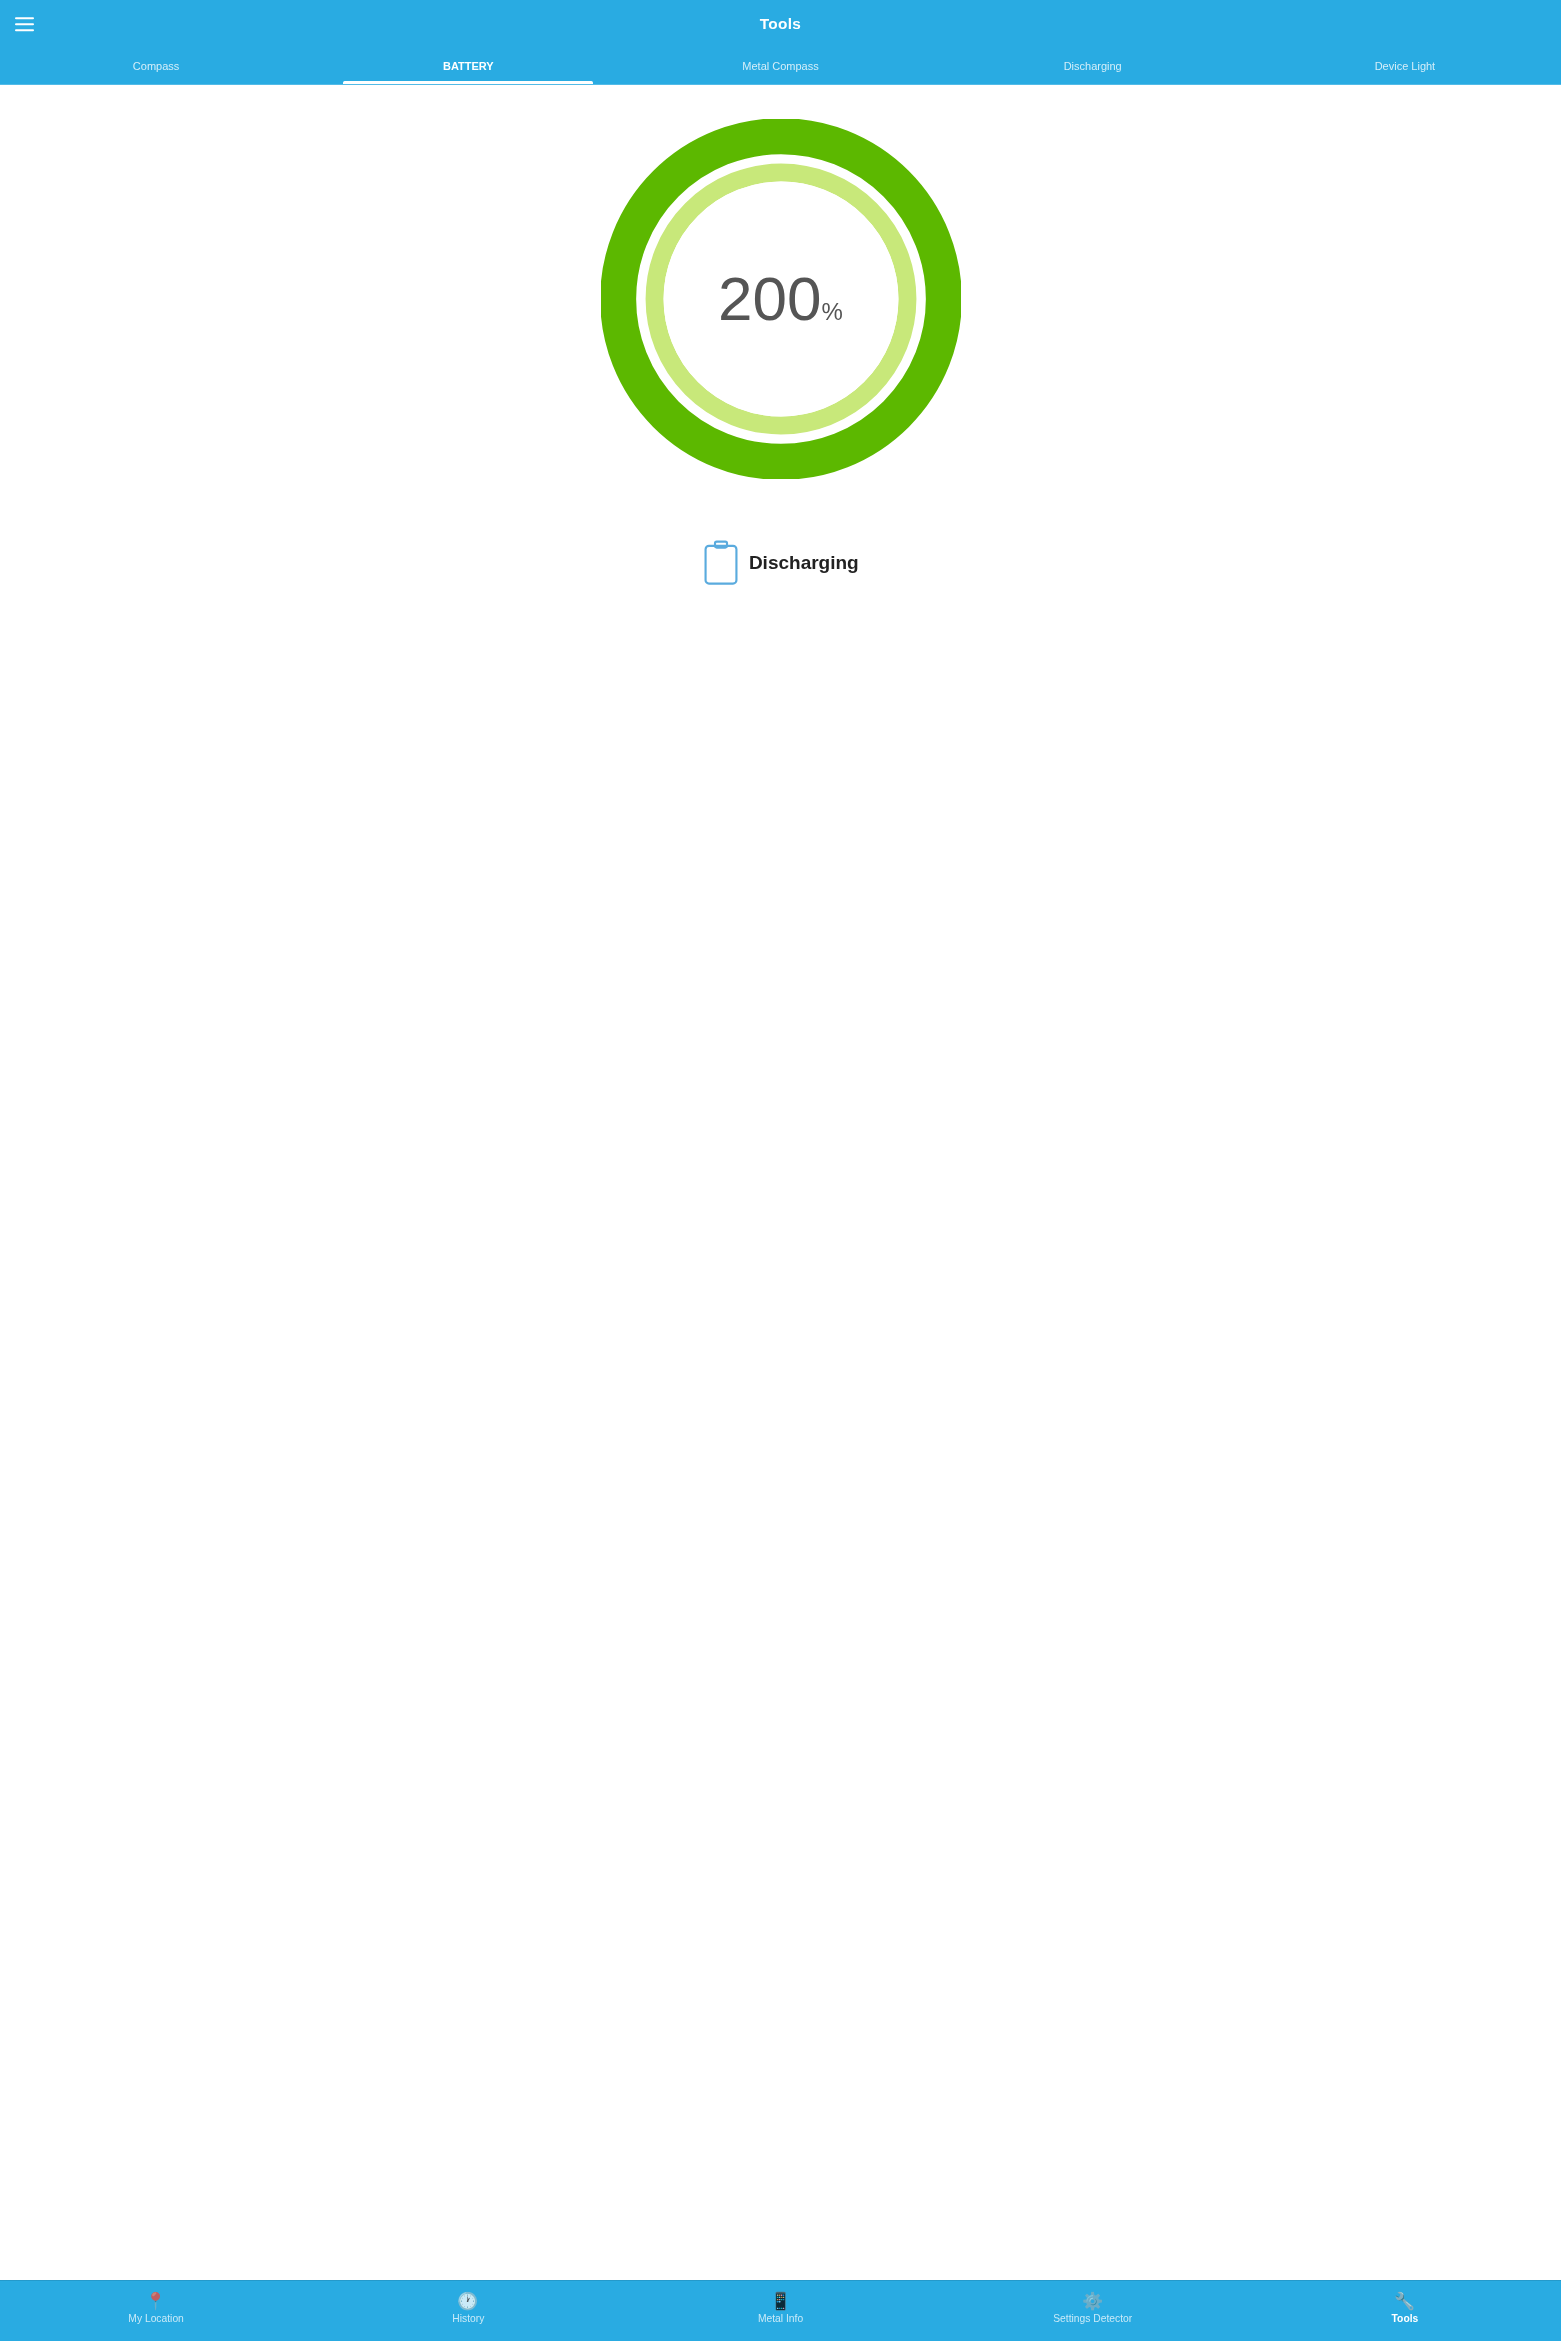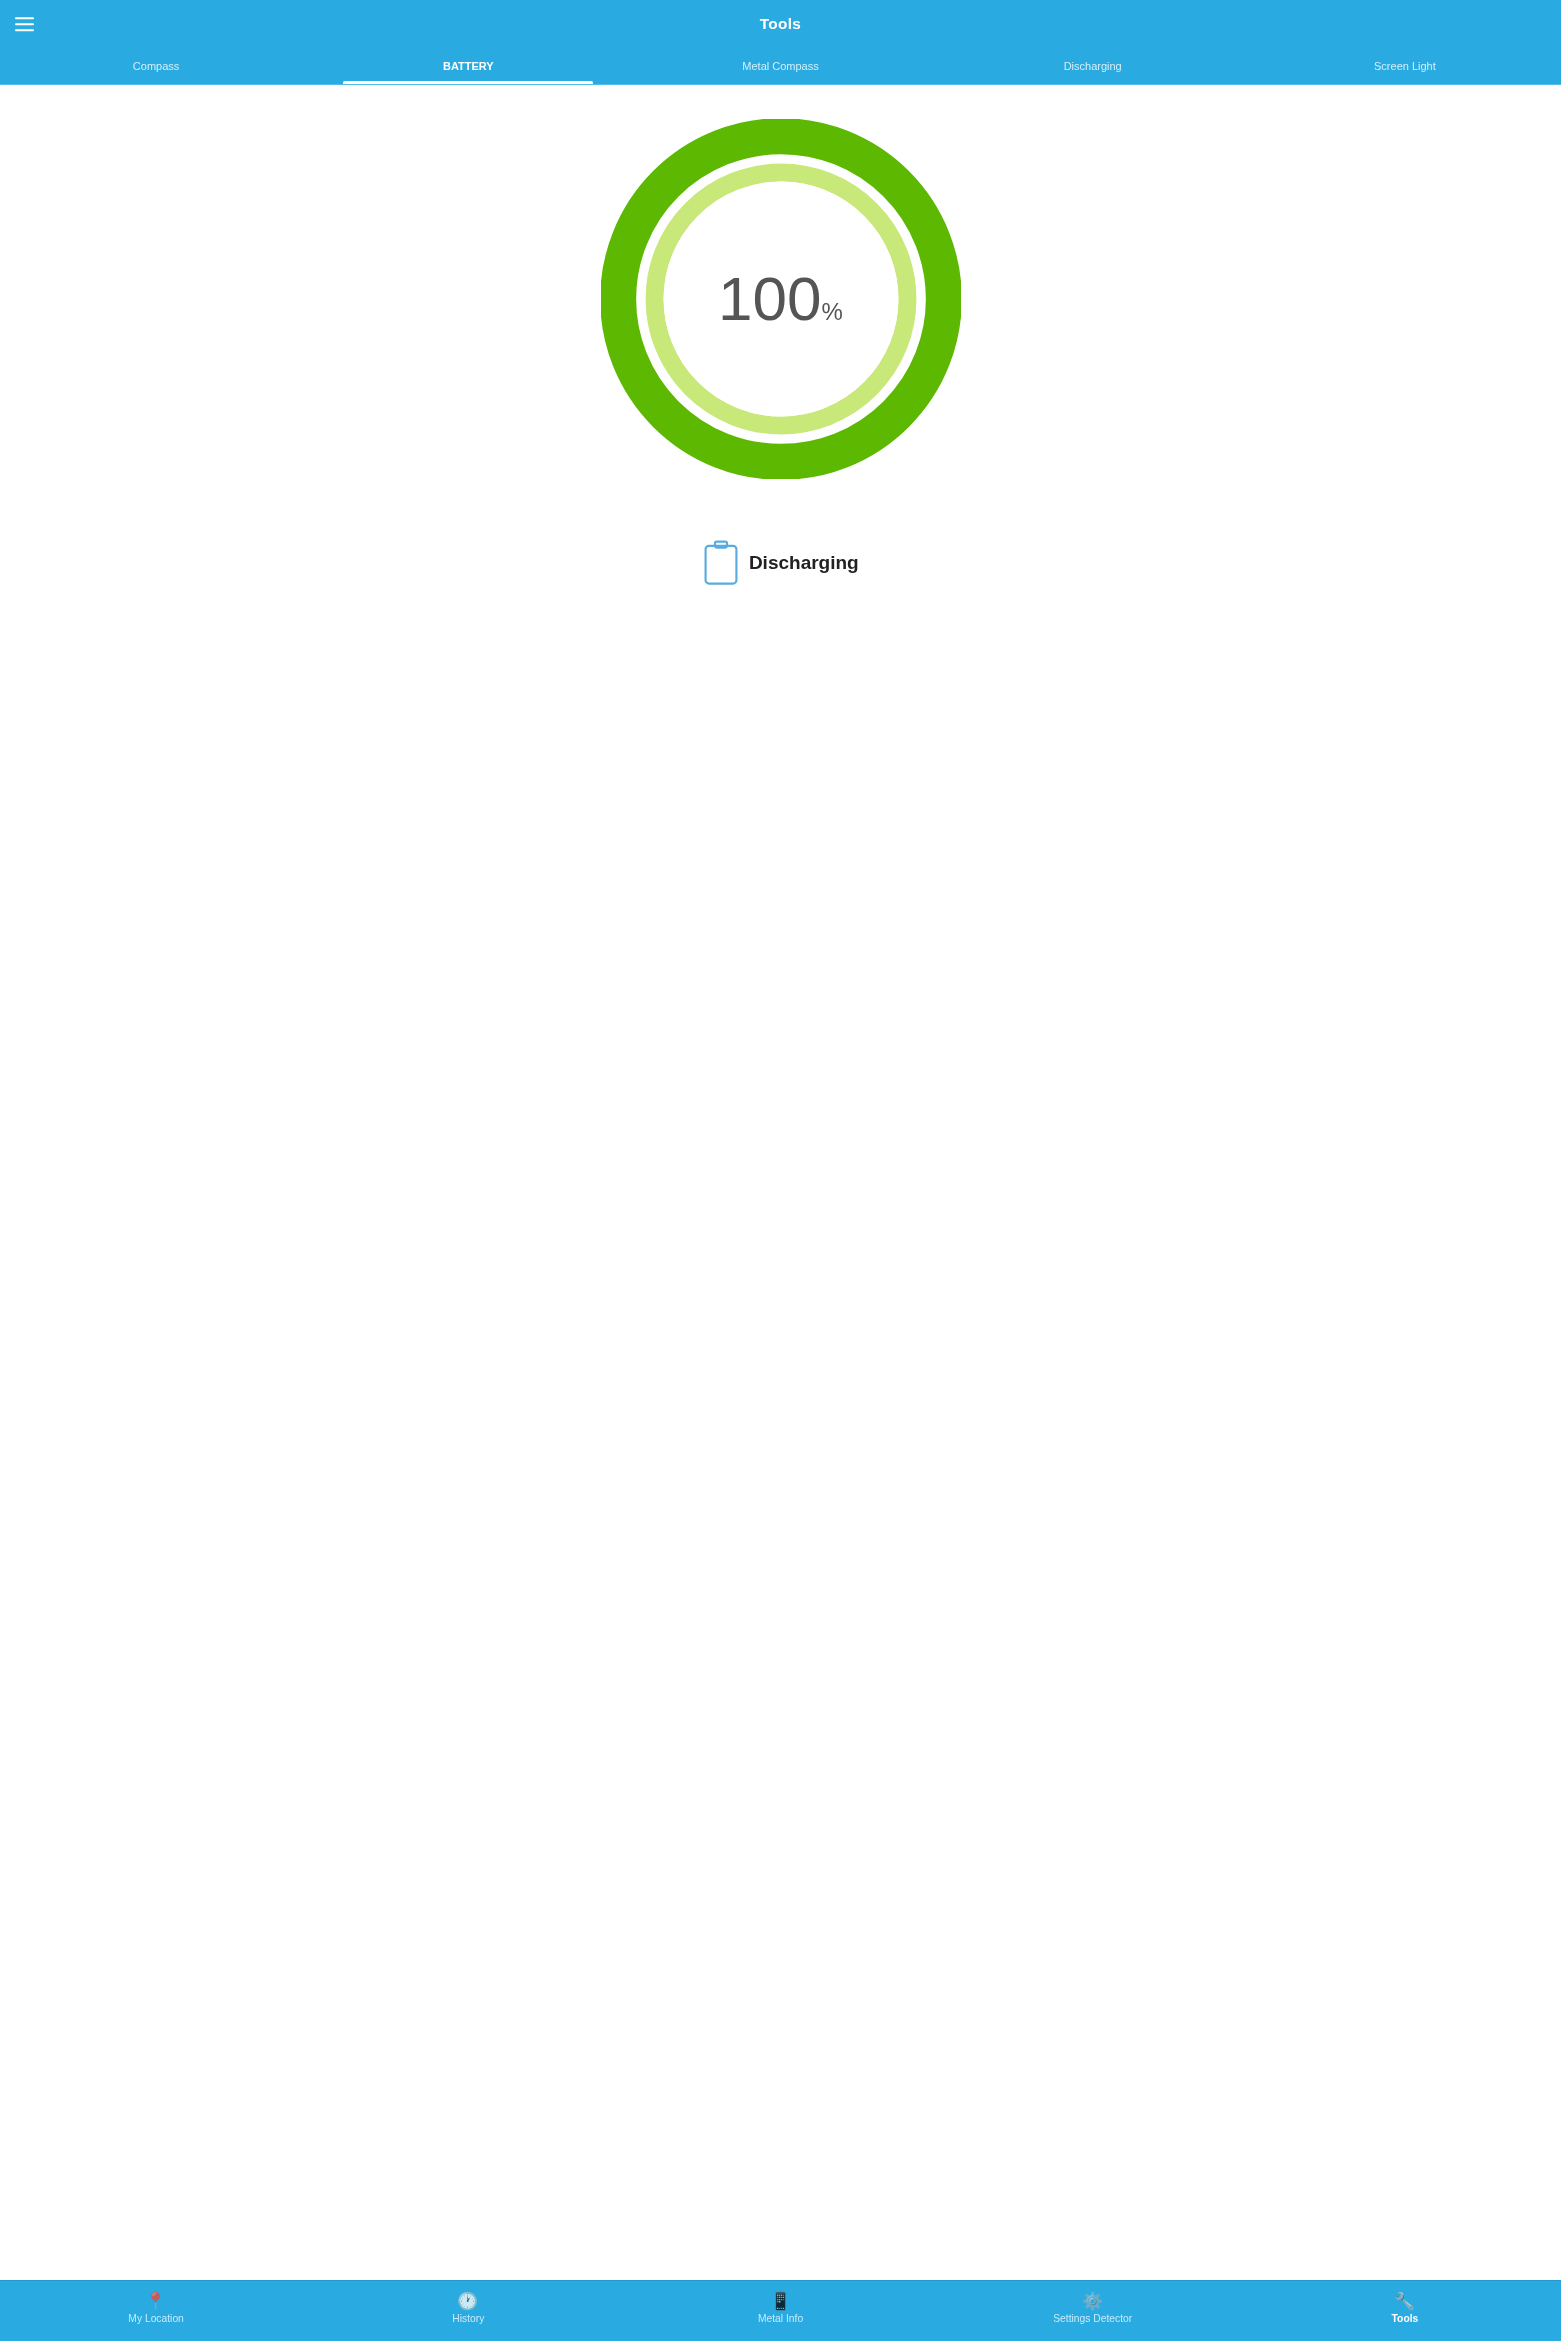--- a/index.html
+++ b/index.html
@@ -213,38 +213,38 @@
   <div class="tab active">
     <span>BATTERY</span>
   </div>
   <div class="tab">
     <span>Metal Compass</span>
   </div>
   <div class="tab">
     <span>Discharging</span>
   </div>
   <div class="tab">
-    <span>Screen Light</span>
+    <span>Device Light</span>
   </div>
 </nav>
 
 <main class="main-content">
 
   <div class="battery-ring-container">
     <svg class="battery-ring-svg" viewBox="0 0 420 420" xmlns="http://www.w3.org/2000/svg">
 
       <circle cx="210" cy="210" r="190" fill="none" stroke="#5cb800" stroke-width="42"></circle>
 
       <circle cx="210" cy="210" r="148" fill="none" stroke="#c8e87a" stroke-width="22"></circle>
 
       <circle cx="210" cy="210" r="160" fill="none" stroke="#ffffff" stroke-width="4"></circle>
       <circle cx="210" cy="210" r="135" fill="none" stroke="#ffffff" stroke-width="4"></circle>
     </svg>
     <div class="battery-percentage">
-      <span class="battery-number">100</span><span class="battery-unit">%</span>
+      <span class="battery-number">200</span><span class="battery-unit">%</span>
     </div>
   </div>
 
   <div class="discharging-section">
     <svg class="battery-icon-svg" viewBox="0 0 44 56" xmlns="http://www.w3.org/2000/svg">
 
       <rect x="4" y="8" width="36" height="44" rx="4" ry="4" fill="none" stroke="#5aabde" stroke-width="2.5"></rect>
 
       <rect x="15" y="3" width="14" height="7" rx="2" ry="2" fill="none" stroke="#5aabde" stroke-width="2.5"></rect>
     </svg>

